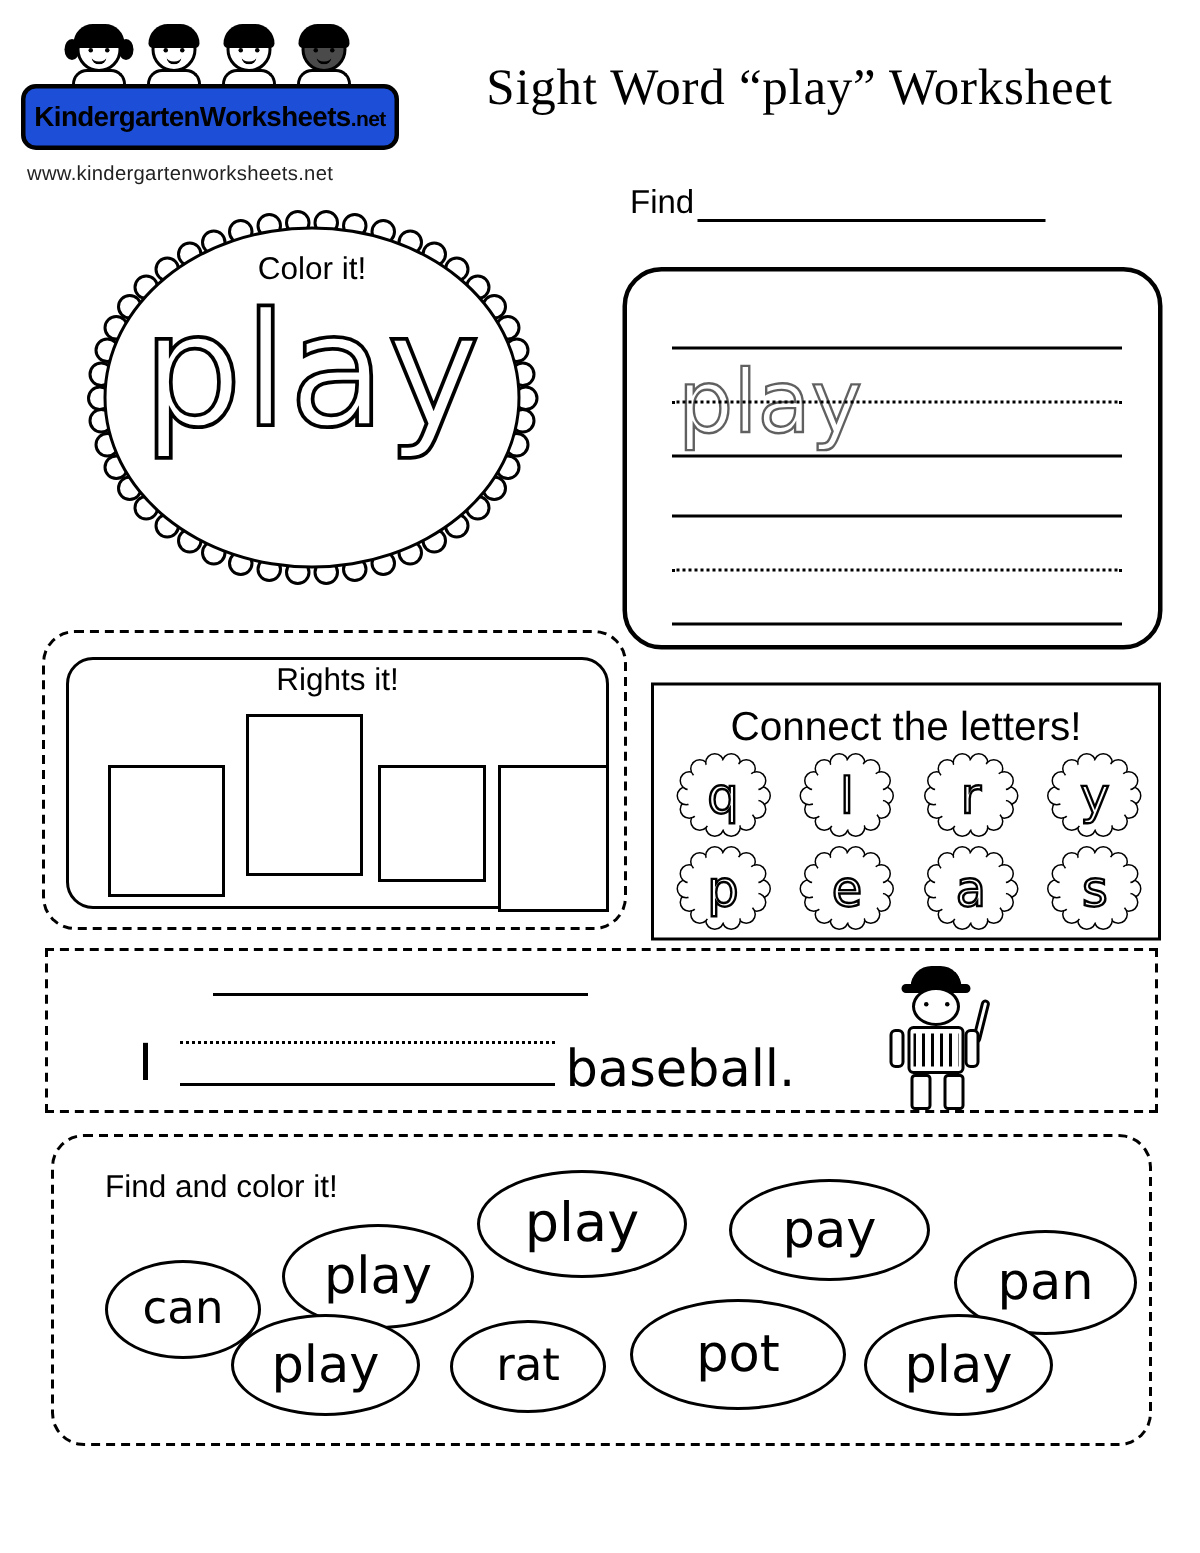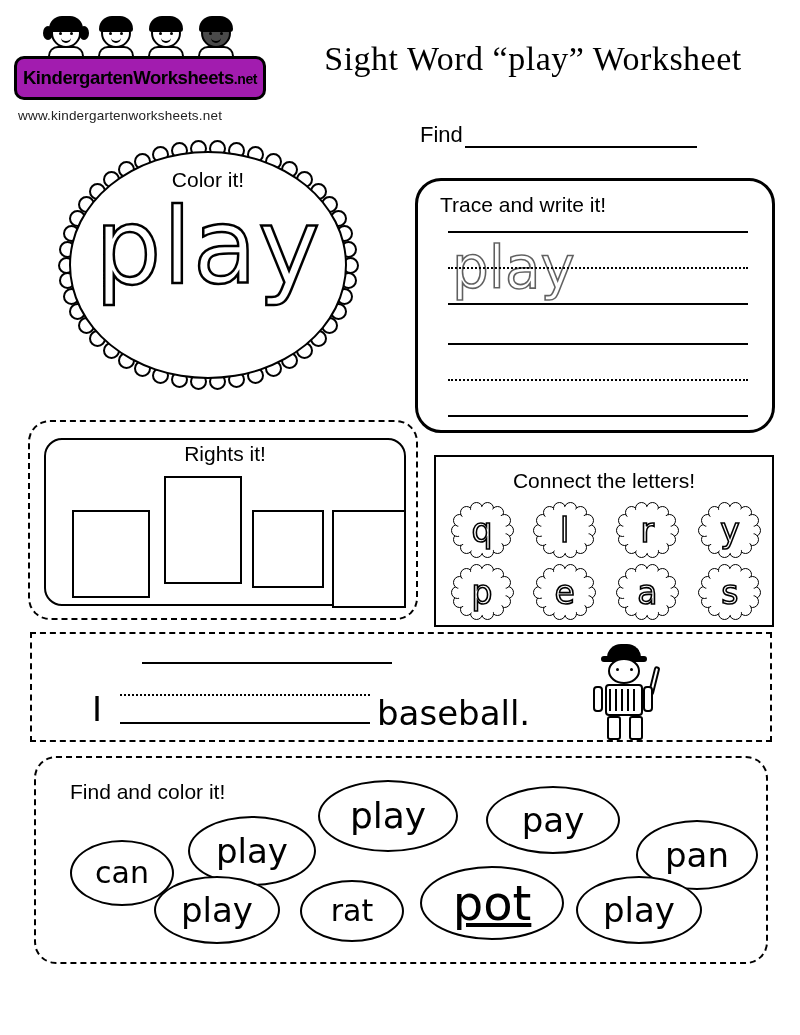--- a/index.html
+++ b/index.html
@@ -107,21 +107,21 @@
   .kid.pig .pigtail-r { left: 35px; }
 
   .logo-plate {
     position: absolute;
     left: 0;
     top: 40px;
     width: 252px;
     height: 44px;
     border: 3px solid #000;
     border-radius: 10px;
-    background: #a21caf;
+    background: #1d4ed8;
     box-sizing: border-box;
     display: flex;
     align-items: center;
     justify-content: center;
   }
   .logo-text {
     font-size: 18.5px;
     font-weight: bold;
     letter-spacing: -0.4px;
     white-space: nowrap;
@@ -339,21 +339,21 @@
     height: 172px;
     border: 2.5px solid #000;
     box-sizing: border-box;
     background: #fff;
   }
   .connect-label {
     position: absolute;
     top: 12px;
     width: 100%;
     text-align: center;
-    font-size: 21px;
+    font-size: 27px;
   }
   .flower-grid {
     position: absolute;
     left: 14px;
     top: 44px;
     width: 312px;
   }
   .flower-row {
     display: flex;
     justify-content: space-between;
@@ -691,21 +691,20 @@
         <span style="left: 286.734px; top: 93.4338px;"></span>
         <span style="left: 290.677px; top: 109.069px;"></span>
       </div>
   </div>
   <div class="oval-inner"></div>
   <div class="color-it-label">Color it!</div>
   <div class="color-word">play</div>
 </div>
 
 <div class="trace-box">
-  <div class="trace-label">Trace and write it!</div>
   <div class="trace-lines">
     <div class="solid-line" style="top:0px"></div>
     <div class="dotted-line" style="top:36px"></div>
     <div class="solid-line" style="top:72px"></div>
     <div class="solid-line" style="top:112px"></div>
     <div class="dotted-line" style="top:148px"></div>
     <div class="solid-line" style="top:184px"></div>
     <div class="trace-word">play</div>
   </div>
 </div>
@@ -916,19 +915,19 @@
 <div class="find-box">
   <div class="find-label">Find and color it!</div>
   <div id="bubbleLayer">
       <div class="bubble" style="left: 34px; top: 82px; width: 104px; height: 66px; font-size: 30px;">can</div>
       <div class="bubble" style="left: 152px; top: 58px; width: 128px; height: 70px; font-size: 34px;">play</div>
       <div class="bubble" style="left: 282px; top: 22px; width: 140px; height: 72px; font-size: 36px;">play</div>
       <div class="bubble" style="left: 450px; top: 28px; width: 134px; height: 68px; font-size: 34px;">pay</div>
       <div class="bubble" style="left: 600px; top: 62px; width: 122px; height: 70px; font-size: 34px;">pan</div>
       <div class="bubble" style="left: 118px; top: 118px; width: 126px; height: 68px; font-size: 34px;">play</div>
       <div class="bubble" style="left: 264px; top: 122px; width: 104px; height: 62px; font-size: 30px;">rat</div>
-      <div class="bubble" style="left: 384px; top: 108px; width: 144px; height: 74px; font-size: 48px; text-decoration: underline;">pot</div>
+      <div class="bubble" style="left: 384px; top: 108px; width: 144px; height: 74px; font-size: 34px;">pot</div>
       <div class="bubble" style="left: 540px; top: 118px; width: 126px; height: 68px; font-size: 34px;">play</div>
     </div>
 </div>
 
 <div class="footer">
 </div>
 
 </body></html>

